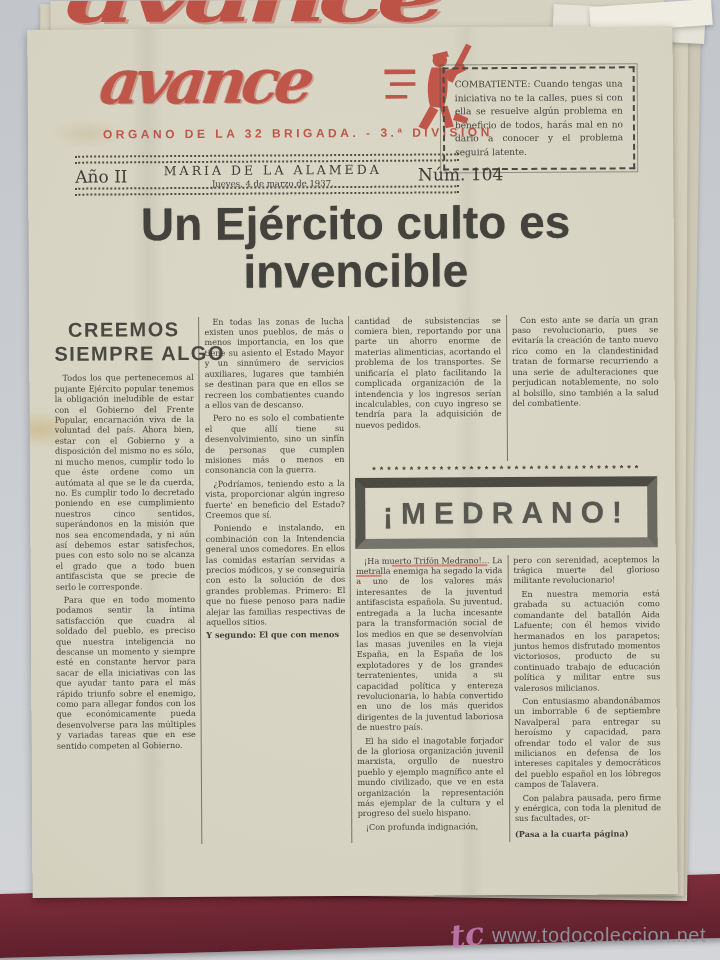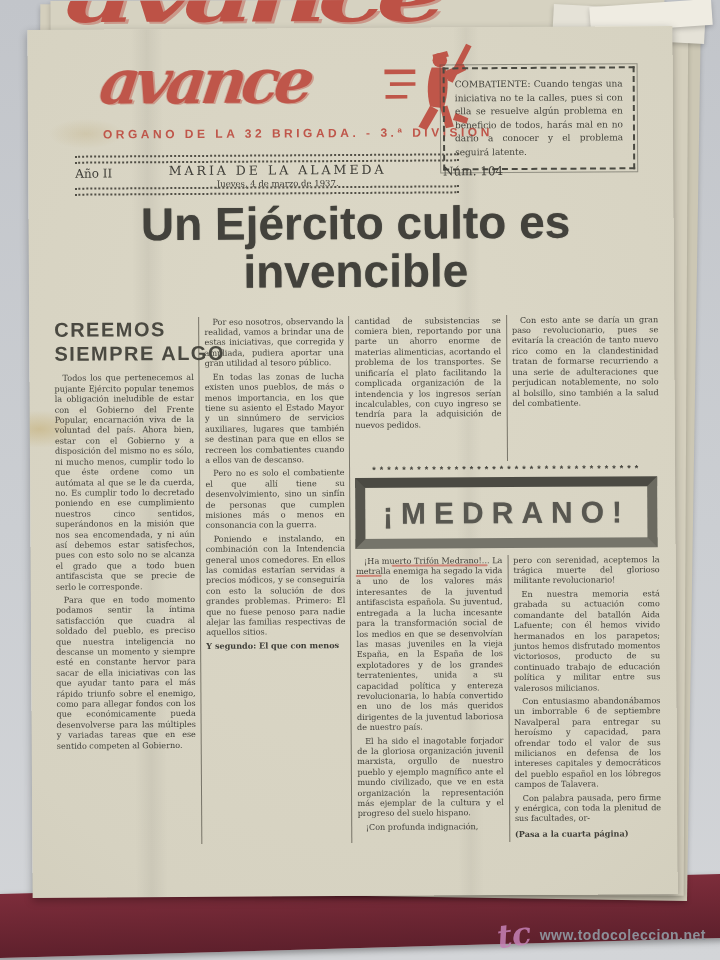--- a/index.html
+++ b/index.html
@@ -44,41 +44,41 @@
   .organ-line{position:absolute;left:50px;top:86px;font-family:"Liberation Sans",sans-serif;
     font-weight:700;font-size:12px;letter-spacing:3.5px;color:#bf564a;white-space:nowrap;}
   .combat-box{position:absolute;right:22px;top:28px;width:168px;border:2px dashed #4a4a42;
     outline:1px solid rgba(74,74,66,.5);outline-offset:2px;
     padding:9px 10px;font-size:9px;line-height:1.5;text-align:justify;color:#45443d;}
   .chain{position:absolute;left:22px;right:198px;height:4px;
     border-top:2px dotted #514f46;border-bottom:2px dotted #514f46;}
   .chain1{top:114px;} .chain2{top:146px;}
   .dateline{position:absolute;left:22px;width:428px;top:122px;display:flex;
     justify-content:space-between;align-items:flex-start;}
-  .ed-year,.ed-num{font-size:12px;padding-top:3px;}
+  .ed-year,.ed-num{font-size:17px;padding-top:3px;}
   .place-block{text-align:center;}
   .place{font-size:12.5px;letter-spacing:3px;}
   .date{font-size:8.5px;margin-top:1px;}
 
   
   .headline{margin:2px 0 0;text-align:center;font-family:"Liberation Sans",sans-serif;
     font-weight:700;font-size:46px;line-height:1.04;color:#43423c;letter-spacing:0;
     text-shadow:0 0 1px rgba(60,59,52,.55);}
   .headline span{display:block;}
 
   
   .body{display:flex;align-items:stretch;margin-top:20px;}
   .vrule{width:1px;background:rgba(78,76,66,.7);margin:0 5px;}
   .col{flex:1 1 0;min-width:0;}
   .col p{margin:0 0 3px;font-size:8.1px;line-height:10.4px;text-align:justify;
     text-indent:8px;color:#3e3d37;}
   .col p.flush{text-indent:0;}
   .col p.bp{font-weight:700;}
   .art-title{margin:0 0 7px;font-family:"Liberation Sans",sans-serif;font-weight:700;
-    font-size:20px;line-height:1.22;letter-spacing:1.5px;color:#4a4941;}
+    font-size:20px;line-height:1.22;letter-spacing:1.5px;color:#4a4941;text-align:center;}
   .art-title span{display:block;white-space:nowrap;}
 
   .right-half{flex:2.18 1 0;display:flex;flex-direction:column;min-width:0;}
   .right-top{display:flex;align-items:stretch;min-height:146px;}
   .star-rule{font-family:"Liberation Sans",sans-serif;font-weight:700;font-size:9px;
     letter-spacing:4px;color:#44433c;white-space:nowrap;overflow:hidden;text-align:center;
     margin:3px 0 2px;}
   .medrano-box{border:10px solid;border-color:#4b4a43 #6b6a60 #75746a #56554d;
     margin:1px 2px 7px 0;text-align:center;padding:9px 0 8px;}
   .medrano-box span{font-family:"Liberation Sans",sans-serif;font-weight:700;font-size:30px;
@@ -87,21 +87,21 @@
   .colA{position:relative;}
   .pencil{position:absolute;height:2px;background:rgba(198,70,58,.55);border-radius:2px;}
   .pencil1{left:36px;top:9px;width:96px;}
   .pencil2{left:0;top:19px;width:26px;}
   .pasa{text-align:center;font-weight:700;margin-top:5px !important;}
 
   
   .watermark{position:absolute;right:14px;bottom:6px;z-index:10;display:flex;align-items:center;}
   .wm-logo{font:italic 700 32px "DejaVu Serif",serif;color:#c581b6;transform:rotate(-8deg);
     margin-right:8px;opacity:.85;}
-  .wm-url{font-family:"Liberation Sans",sans-serif;font-weight:700;font-size:14px;
+  .wm-url{font-family:"Liberation Sans",sans-serif;font-weight:400;font-size:20px;
     color:#8f959e;letter-spacing:.5px;opacity:.95;}
 </style>
 </head>
 <body>
 
 <div class="scene">
 
   <div class="cover"></div>
 
   <div class="sheet sheet3"></div>
@@ -162,23 +162,23 @@
             <span>CREEMOS</span>
             <span>SIEMPRE ALGO</span>
           </h2>
           <p>Todos los que pertenecemos al pujante Ejército popular tenemos la obligación ineludible de estar con el Gobierno del Frente Popular, encarnación viva de la voluntad del país. Ahora bien, estar con el Gobierno y a disposición del mismo no es sólo, ni mucho menos, cumplir todo lo que éste ordene como un autómata al que se le da cuerda, no. Es cumplir todo lo decretado poniendo en ese cumplimiento nuestros cinco sentidos, superándonos en la misión que nos sea encomendada, y ni aún así debemos estar satisfechos, pues con esto solo no se alcanza el grado que a todo buen antifascista que se precie de serlo le corresponde.</p>
           <p>Para que en todo momento podamos sentir la íntima satisfacción que cuadra al soldado del pueblo, es preciso que nuestra inteligencia no descanse un momento y siempre esté en constante hervor para sacar de ella iniciativas con las que ayudar tanto para el más rápido triunfo sobre el enemigo, como para allegar fondos con los que económicamente pueda desenvolverse para las múltiples y variadas tareas que en ese sentido competen al Gobierno.</p>
         </div>
 
         <div class="vrule"></div>
 
         <div class="col">
-          <p>Por eso nosotros, observando la realidad, vamos a brindar una de estas iniciativas, que corregida y ampliada, pudiera aportar una gran utilidad al tesoro público.</p>
           <p>En todas las zonas de lucha existen unos pueblos, de más o menos importancia, en los que tiene su asiento el Estado Mayor y un sinnúmero de servicios auxiliares, lugares que también se destinan para que en ellos se recreen los combatientes cuando a ellos van de descanso.</p>
           <p>Pero no es solo el combatiente el que allí tiene su desenvolvimiento, sino un sinfín de personas que cumplen misiones más o menos en consonancia con la guerra.</p>
+          <p>¿Podríamos, teniendo esto a la vista, proporcionar algún ingreso fuerte' en beneficio del Estado? Creemos que sí.</p>
           <p>Poniendo e instalando, en combinación con la Intendencia general unos comedores. En ellos las comidas estarían servidas a precios módicos, y se conseguiría con esto la solución de dos grandes problemas. Primero: El que no fuese penoso para nadie alejar las familias respectivas de aquellos sitios.</p>
           <p class="bp flush">Y segundo: El que con menos</p>
         </div>
 
         <div class="vrule"></div>
 
         <div class="right-half">
 
           <div class="right-top">
             <div class="col">

